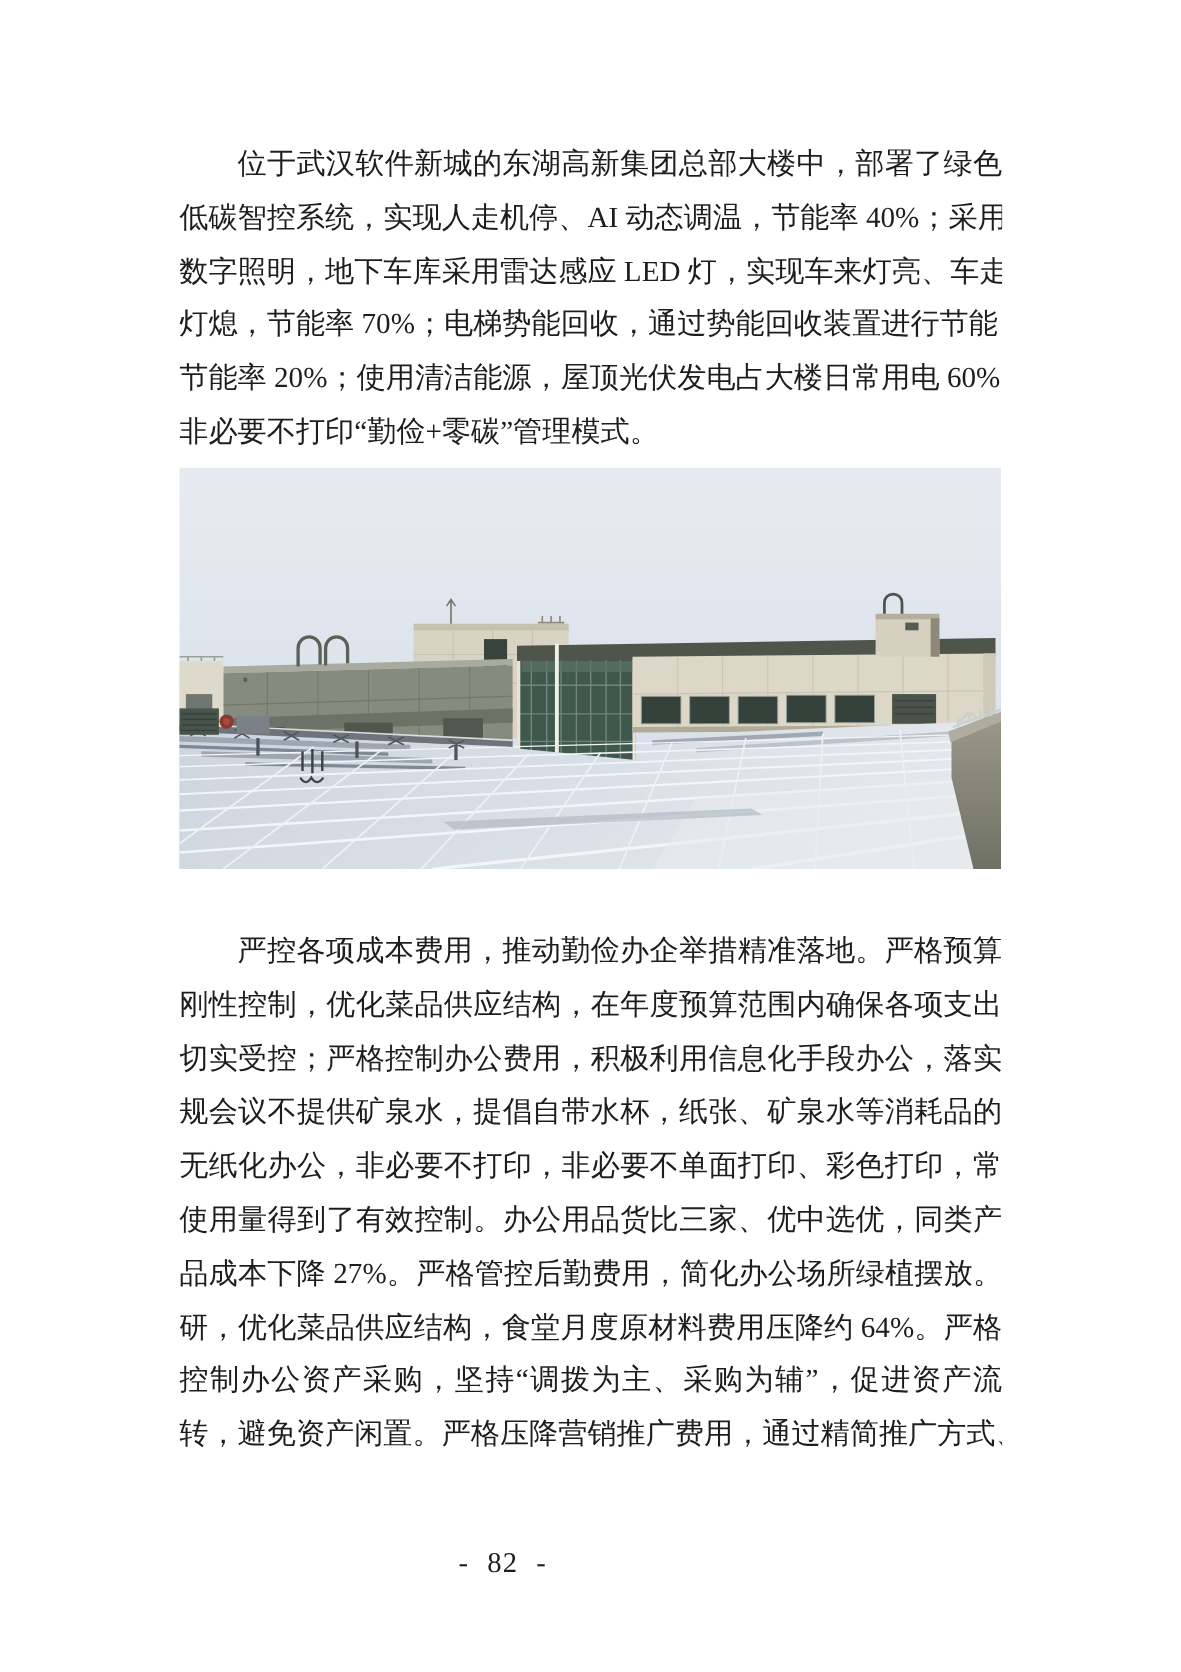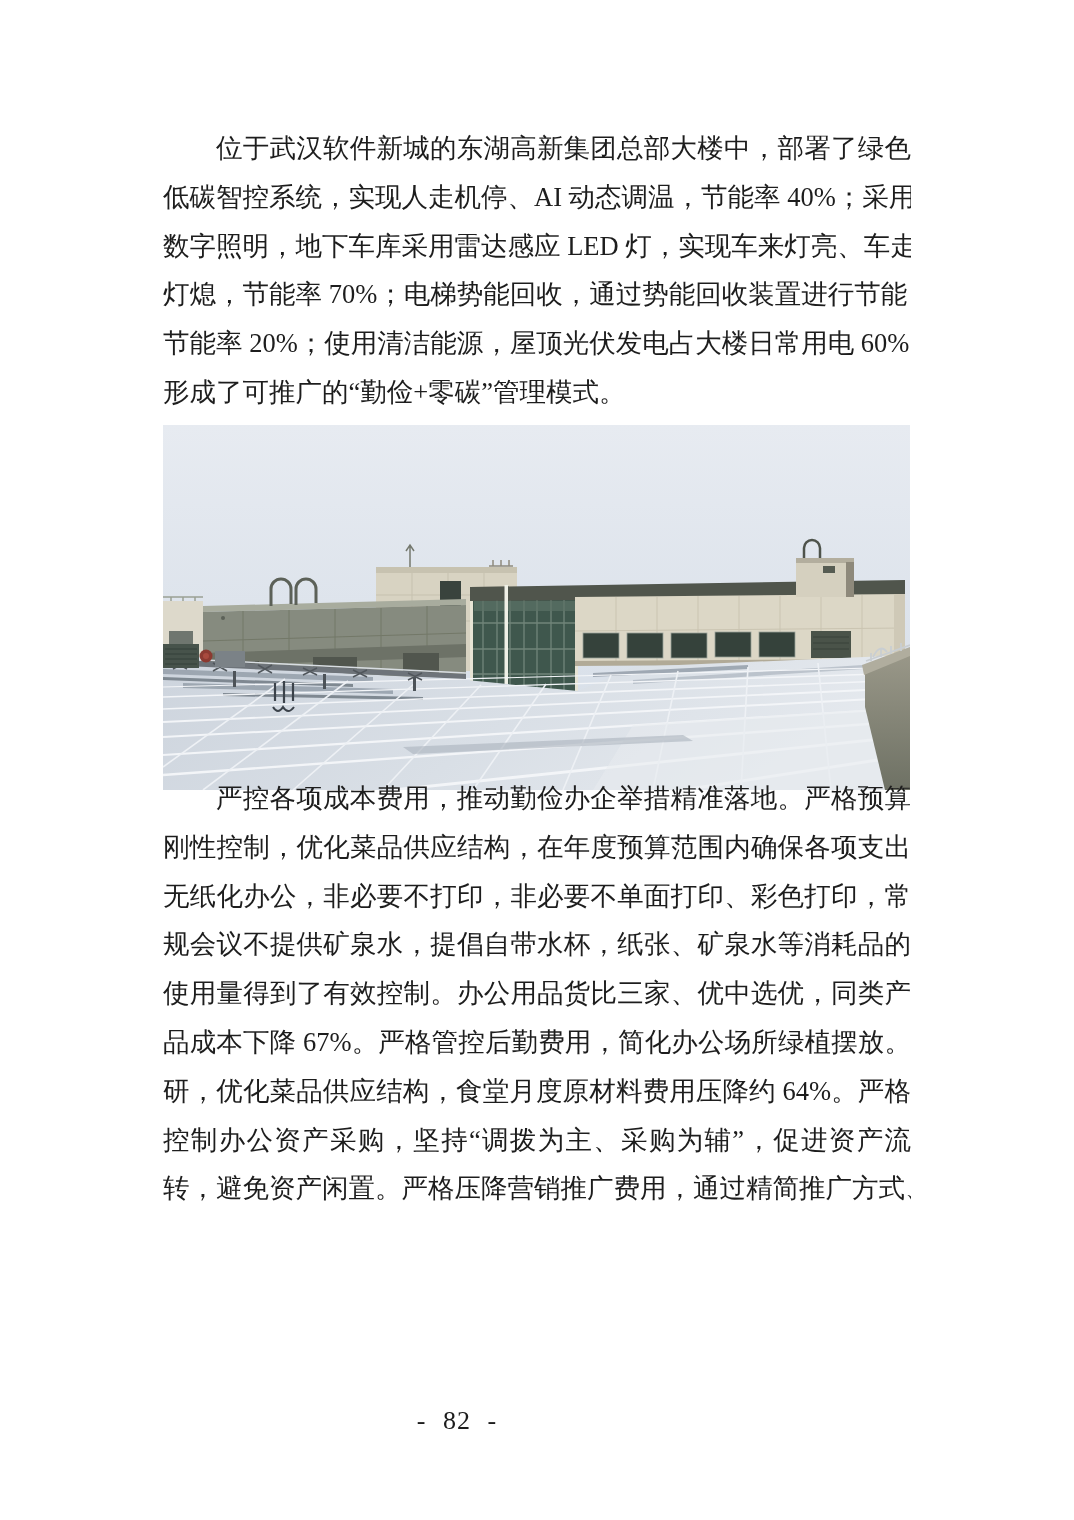--- a/index.html
+++ b/index.html
@@ -7,21 +7,21 @@
   body {
     width: 1074px; height: 1520px;
     background: #ffffff;
     position: relative;
     font-family: "Liberation Serif", "DejaVu Serif", serif;
     color: #1d1d1d;
     overflow: hidden;
   }
   .para { position: absolute; left: 163px; width: 748px; }
   #para1 { top: 124px; }
-  #para2 { top: 774px; }
+  #para2 { top: 840px; }
   .line {
     font-size: 26.5px;
     height: 48.8px;
     line-height: 48.8px;
     text-align: justify;
     text-align-last: justify;
     overflow: hidden;
     white-space: nowrap;
   }
   .line.indent { text-indent: 53px; }
@@ -41,21 +41,21 @@
 <body>
 
 <div>
 
   <div class="para" id="para1">
     <div class="line indent">位于武汉软件新城的东湖高新集团总部大楼中，部署了绿色</div>
     <div class="line">低碳智控系统，实现人走机停、AI 动态调温，节能率 40%；采用</div>
     <div class="line">数字照明，地下车库采用雷达感应 LED 灯，实现车来灯亮、车走</div>
     <div class="line">灯熄，节能率 70%；电梯势能回收，通过势能回收装置进行节能，</div>
     <div class="line">节能率 20%；使用清洁能源，屋顶光伏发电占大楼日常用电 60%，</div>
-    <div class="line endline">形成了可推广的“勤俭+零碳”管理模式。</div>
+    <div class="line endline">非必要不打印“勤俭+零碳”管理模式。</div>
   </div>
 
   <figure class="photo">
     <svg viewBox="0 0 747 365" preserveAspectRatio="none">
       <defs>
         <linearGradient id="sky" x1="0" y1="0" x2="0" y2="1">
           <stop offset="0" stop-color="#e7ebf1"></stop>
             <stop offset="0.7" stop-color="#dae1ea"></stop>
             <stop offset="1" stop-color="#d4dce6"></stop>
         </linearGradient>
@@ -207,24 +207,25 @@
         <circle cx="43" cy="231" r="6.5" fill="#8c3a31"></circle>
         <circle cx="43" cy="231" r="3" fill="#a84a3e"></circle>
         <rect x="52" y="226" width="30" height="16" fill="#7b8287"></rect>
       </g>
     </svg>
   </figure>
 
   <div class="para" id="para2">
     <div class="line indent">严控各项成本费用，推动勤俭办企举措精准落地。严格预算</div>
     <div class="line">刚性控制，优化菜品供应结构，在年度预算范围内确保各项支出</div>
+    <div class="line">切实受控；严格控制办公费用，积极利用信息化手段办公，落实</div>
+    <div class="line">规会议不提供矿泉水，提倡自带水杯，纸张、矿泉水等消耗品的</div>
     <div class="line">无纸化办公，非必要不打印，非必要不单面打印、彩色打印，常</div>
-    <div class="line">规会议不提供矿泉水，提倡自带水杯，纸张、矿泉水等消耗品的</div>
     <div class="line">使用量得到了有效控制。办公用品货比三家、优中选优，同类产</div>
-    <div class="line">品成本下降 67%。严格管控后勤费用，简化办公场所绿植摆放。</div>
+    <div class="line">品成本下降 27%。严格管控后勤费用，简化办公场所绿植摆放。</div>
     <div class="line">研，优化菜品供应结构，食堂月度原材料费用压降约 64%。严格</div>
     <div class="line">控制办公资产采购，坚持“调拨为主、采购为辅”，促进资产流</div>
     <div class="line">转，避免资产闲置。严格压降营销推广费用，通过精简推广方式、</div>
   </div>
 
   <div class="footer">- 82 -</div>
 
 </div>
 
 </body></html>

